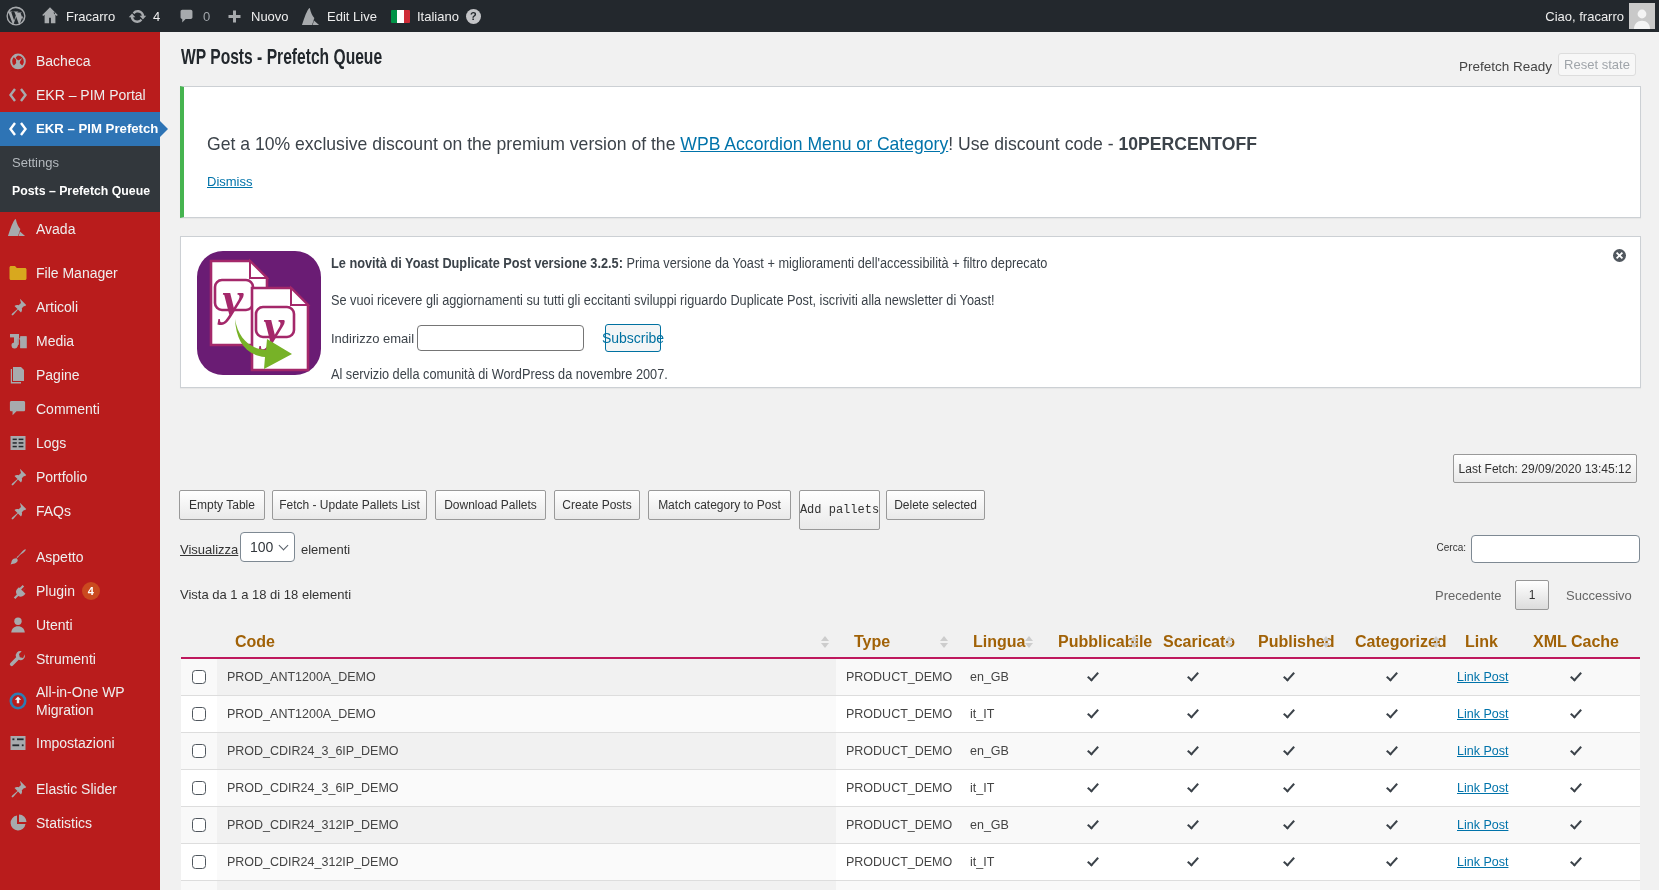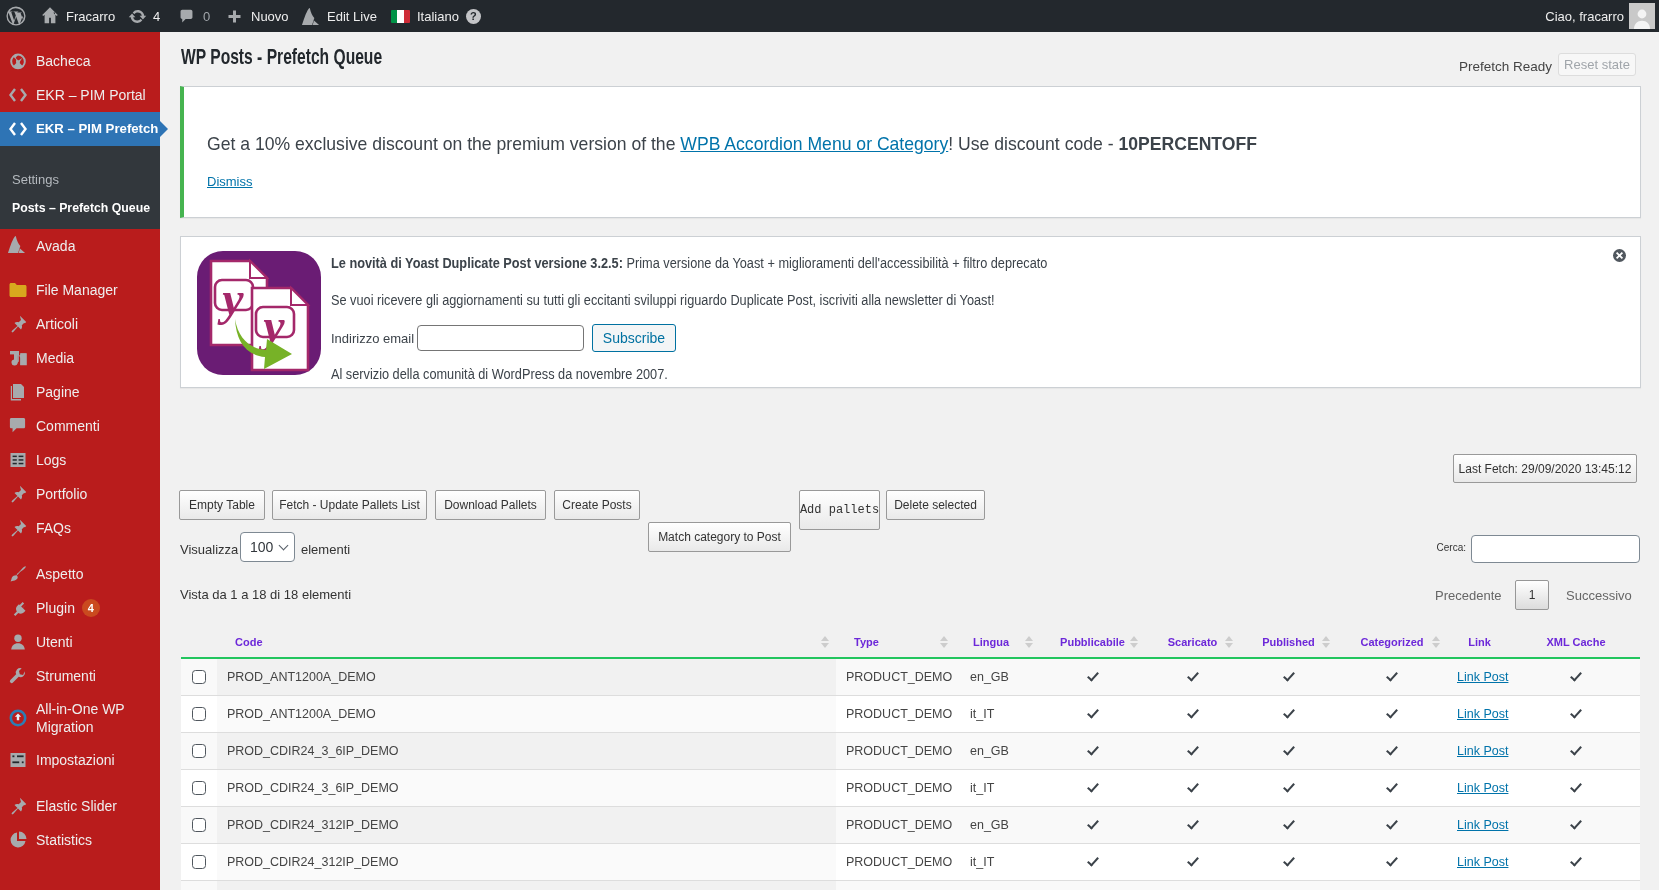--- a/index.html
+++ b/index.html
@@ -15,21 +15,21 @@
 .ab svg { display:block; }
 
 
 #sidebar { position:absolute; left:0; top:32px; width:160px; height:858px; background:#b91c1c; z-index:40; }
 .mi { position:relative; min-height:34px; display:flex; align-items:center; color:#eeeeee; font-size:14px; padding-left:36px; line-height:18px; }
 .mi .ico { position:absolute; left:8px; top:50%; transform:translateY(-50%); width:20px; height:20px; }
 .mi.active { background:#2e74b5; color:#fff; font-weight:600; font-size:13.2px; white-space:nowrap; }
 .mi.active .arrow { position:absolute; right:-8px; top:50%; margin-top:-8px; width:0; height:0;
   border-top:8px solid transparent; border-bottom:8px solid transparent; border-left:8px solid #2e74b5; }
 .sep { height:10px; }
-.submenu { background:#32373c; padding:20px 0 7px 0; }
+.submenu { background:#32373c; padding:3px 0 7px 0; }
 .smi { display:block; color:#b4b9be; font-size:13px; padding:5px 12px; line-height:18px; }
 .smi.current { color:#fff; font-weight:700; font-size:12.3px; white-space:nowrap; }
 
 
 .abs { position:absolute; }
 h1.title { font-size:23px; font-weight:600; color:#23282d; }
 
 .notice { background:#fff; border:1px solid #ccd0d4; box-shadow:0 1px 1px rgba(0,0,0,.04); }
 .notice.green { border-left:4px solid #46b450; }
 a.blue { color:#0073aa; text-decoration:underline; }
@@ -37,21 +37,21 @@
 .btn-wp-disabled { background:#f7f7f7; border:1px solid #dddddd; border-radius:3px; color:#a0a5aa;
   font-size:13px; display:flex; align-items:center; justify-content:center; }
 .btn-wp-secondary { background:#f3f5f6; border:1px solid #0071a1; border-radius:3px; color:#0071a1;
   font-size:14px; display:flex; align-items:center; justify-content:center; }
 .dtbtn { background:linear-gradient(to bottom, #ffffff 0%, #e9e9e9 100%); border:1px solid #999;
   border-radius:2px; color:#333; font-size:12px; display:flex; align-items:center; justify-content:center; white-space:nowrap; }
 input.txt { border:1px solid #757575; border-radius:4px; background:#fff; }
 
 
 #dtable { position:absolute; left:181px; top:627px; width:1459px; border-collapse:collapse; table-layout:fixed; font-size:12.5px; }
-#dtable th { font-weight:700; color:#6d28d9; border-bottom:2px solid #22c55e; height:31px; position:relative; padding:4px 18px; white-space:nowrap; font-size:11px; }
+#dtable th { font-weight:700; color:#a16207; border-bottom:2px solid #be185d; height:31px; position:relative; padding:4px 18px; white-space:nowrap; font-size:16px; }
 #dtable td { color:#444; height:37px; padding:4px 10px; white-space:nowrap; }
 #dtable tr.r + tr.r td { border-top:1px solid #ddd; }
 #dtable tr.odd td { background:#f9f9f9; }
 #dtable tr.odd td.s1 { background:#f1f1f1; }
 #dtable tr.even td { background:#fff; }
 #dtable tr.even td.s1 { background:#fafafa; }
 .cl { text-align:left; } .cc { text-align:center; }
 .sort { position:absolute; right:6px; top:50%; margin-top:-6px; width:9px; height:12px; }
 .sort:before { content:""; position:absolute; left:0; top:0; border-left:4.5px solid transparent; border-right:4.5px solid transparent; border-bottom:5px solid #cdcdcd; }
 .sort:after { content:""; position:absolute; left:0; bottom:0; border-left:4.5px solid transparent; border-right:4.5px solid transparent; border-top:5px solid #cdcdcd; }
@@ -234,40 +234,40 @@
       <path d="M66 56 h24 a7 7 0 0 1 7 7 v16 a7 7 0 0 1 -7 7 h-24 a7 7 0 0 1 -7 -7 v-16 a7 7 0 0 1 7 -7 z" fill="none" stroke="#a4286a" stroke-width="2.6"></path>
       <text x="77" y="91" font-family="Liberation Serif, serif" font-style="italic" font-weight="700" font-size="48" fill="#a4286a" text-anchor="middle">y</text>
     </g>
     <path d="M38 68 C 41 87 53 98 69 99 L70 88 L95 103 L67 118 L68 106 C 48 104 39 89 38 68 Z" fill="#77b227"></path>
   </svg>
   <div class="abs" style="left:150px; top:18px; font-size:14px; color:#3c434a; white-space:nowrap; transform:scaleX(0.91); transform-origin:left center;"><b>Le novità di Yoast Duplicate Post versione 3.2.5:</b> Prima versione da Yoast + miglioramenti dell'accessibilità + filtro deprecato</div>
   <div class="abs" style="left:150px; top:55px; font-size:14px; color:#3c434a; white-space:nowrap; transform:scaleX(0.91); transform-origin:left center;">Se vuoi ricevere gli aggiornamenti su tutti gli eccitanti sviluppi riguardo Duplicate Post, iscriviti alla newsletter di Yoast!</div>
   <div class="abs" style="left:150px; top:87px; font-size:14px; color:#3c434a; display:flex; align-items:center;">
     <span style="display:inline-block; width:81px; font-size:13px; white-space:nowrap;">Indirizzo email</span>
     <input class="txt" style="margin-left: 5px; width: 167px; height: 26px;">
-    <span class="btn-wp-secondary" style="margin-left:8px; width:84px; height:28px;">Subscribe</span>
+    <span class="btn-wp-secondary" style="margin-left:21px; width:56px; height:28px;">Subscribe</span>
   </div>
   <div class="abs" style="left:150px; top:129px; font-size:14px; color:#3c434a; white-space:nowrap; transform:scaleX(0.91); transform-origin:left center;">Al servizio della comunità di WordPress da novembre 2007.</div>
   <svg class="abs" style="right:14px; top:12px;" width="13" height="13" viewBox="0 0 13 13">
       <circle cx="6.5" cy="6.5" r="6.5" fill="#50575e"></circle>
       <path d="M3.6 3.6 L9.4 9.4 M9.4 3.6 L3.6 9.4" stroke="#fff" stroke-width="1.8"></path>
     </svg>
 </div>
 
 <div class="dtbtn abs" style="left:1453px; top:454px; width:184px; height:29px;">Last Fetch: 29/09/2020 13:45:12</div>
 
 <div class="dtbtn abs" style="left:179px; top:490px; width:86px; height:30px;">Empty Table</div>
 <div class="dtbtn abs" style="left:272px; top:490px; width:155px; height:30px;">Fetch - Update Pallets List</div>
 <div class="dtbtn abs" style="left:435px; top:490px; width:111px; height:30px;">Download Pallets</div>
 <div class="dtbtn abs" style="left:554px; top:490px; width:86px; height:30px;">Create Posts</div>
-<div class="dtbtn abs" style="left:648px; top:490px; width:143px; height:30px;margin-top:32px;">Match category to Post</div>
+<div class="dtbtn abs" style="left:648px; top:490px; width:143px; height:30px;">Match category to Post</div>
 <div class="dtbtn abs" style="left:799px; top:490px; width:81px; height:40px;font-family:Liberation Mono, monospace;">Add pallets</div>
 <div class="dtbtn abs" style="left:886px; top:490px; width:99px; height:30px;">Delete selected</div>
 
-<div class="abs" style="left:180px; top:542px; font-size:13px; color:#333;">Visualizza</div>
+<div class="abs" style="left:180px; top:542px; font-size:13px; color:#333;text-decoration:underline;">Visualizza</div>
 <div class="abs" style="left:240px; top:532px; width:55px; height:30px; border:1px solid #7e8993; border-radius:4px; background:#fff; display:flex; align-items:center; padding-left:9px; font-size:14px; color:#32373c;">100<span style="position:absolute; right:7px; top:9px; width:7px; height:7px; border-right:1.8px solid #555d66; border-bottom:1.8px solid #555d66; transform:rotate(45deg);"></span></div>
 <div class="abs" style="left:301px; top:542px; font-size:13px; color:#333;">elementi</div>
 <div class="abs" style="left:1404px; top:542px; width:62px; text-align:right; font-size:10px; color:#333;">Cerca:</div>
 <input class="txt abs" style="left: 1471px; top: 535px; width: 169px; height: 28px; border-color: rgb(126, 137, 147);">
 
 <div class="abs" style="left:180px; top:587px; font-size:13px; color:#333;">Vista da 1 a 18 di 18 elementi</div>
 <div class="abs" style="left:1435px; top:588px; font-size:13px; color:#666;">Precedente</div>
 <div class="dtbtn abs" style="left:1515px; top:580px; width:34px; height:30px; background:linear-gradient(to bottom,#ffffff 0%,#dcdcdc 100%); border-color:#979797;">1</div>
 <div class="abs" style="left:1566px; top:588px; font-size:13px; color:#666;">Successivo</div>
 

